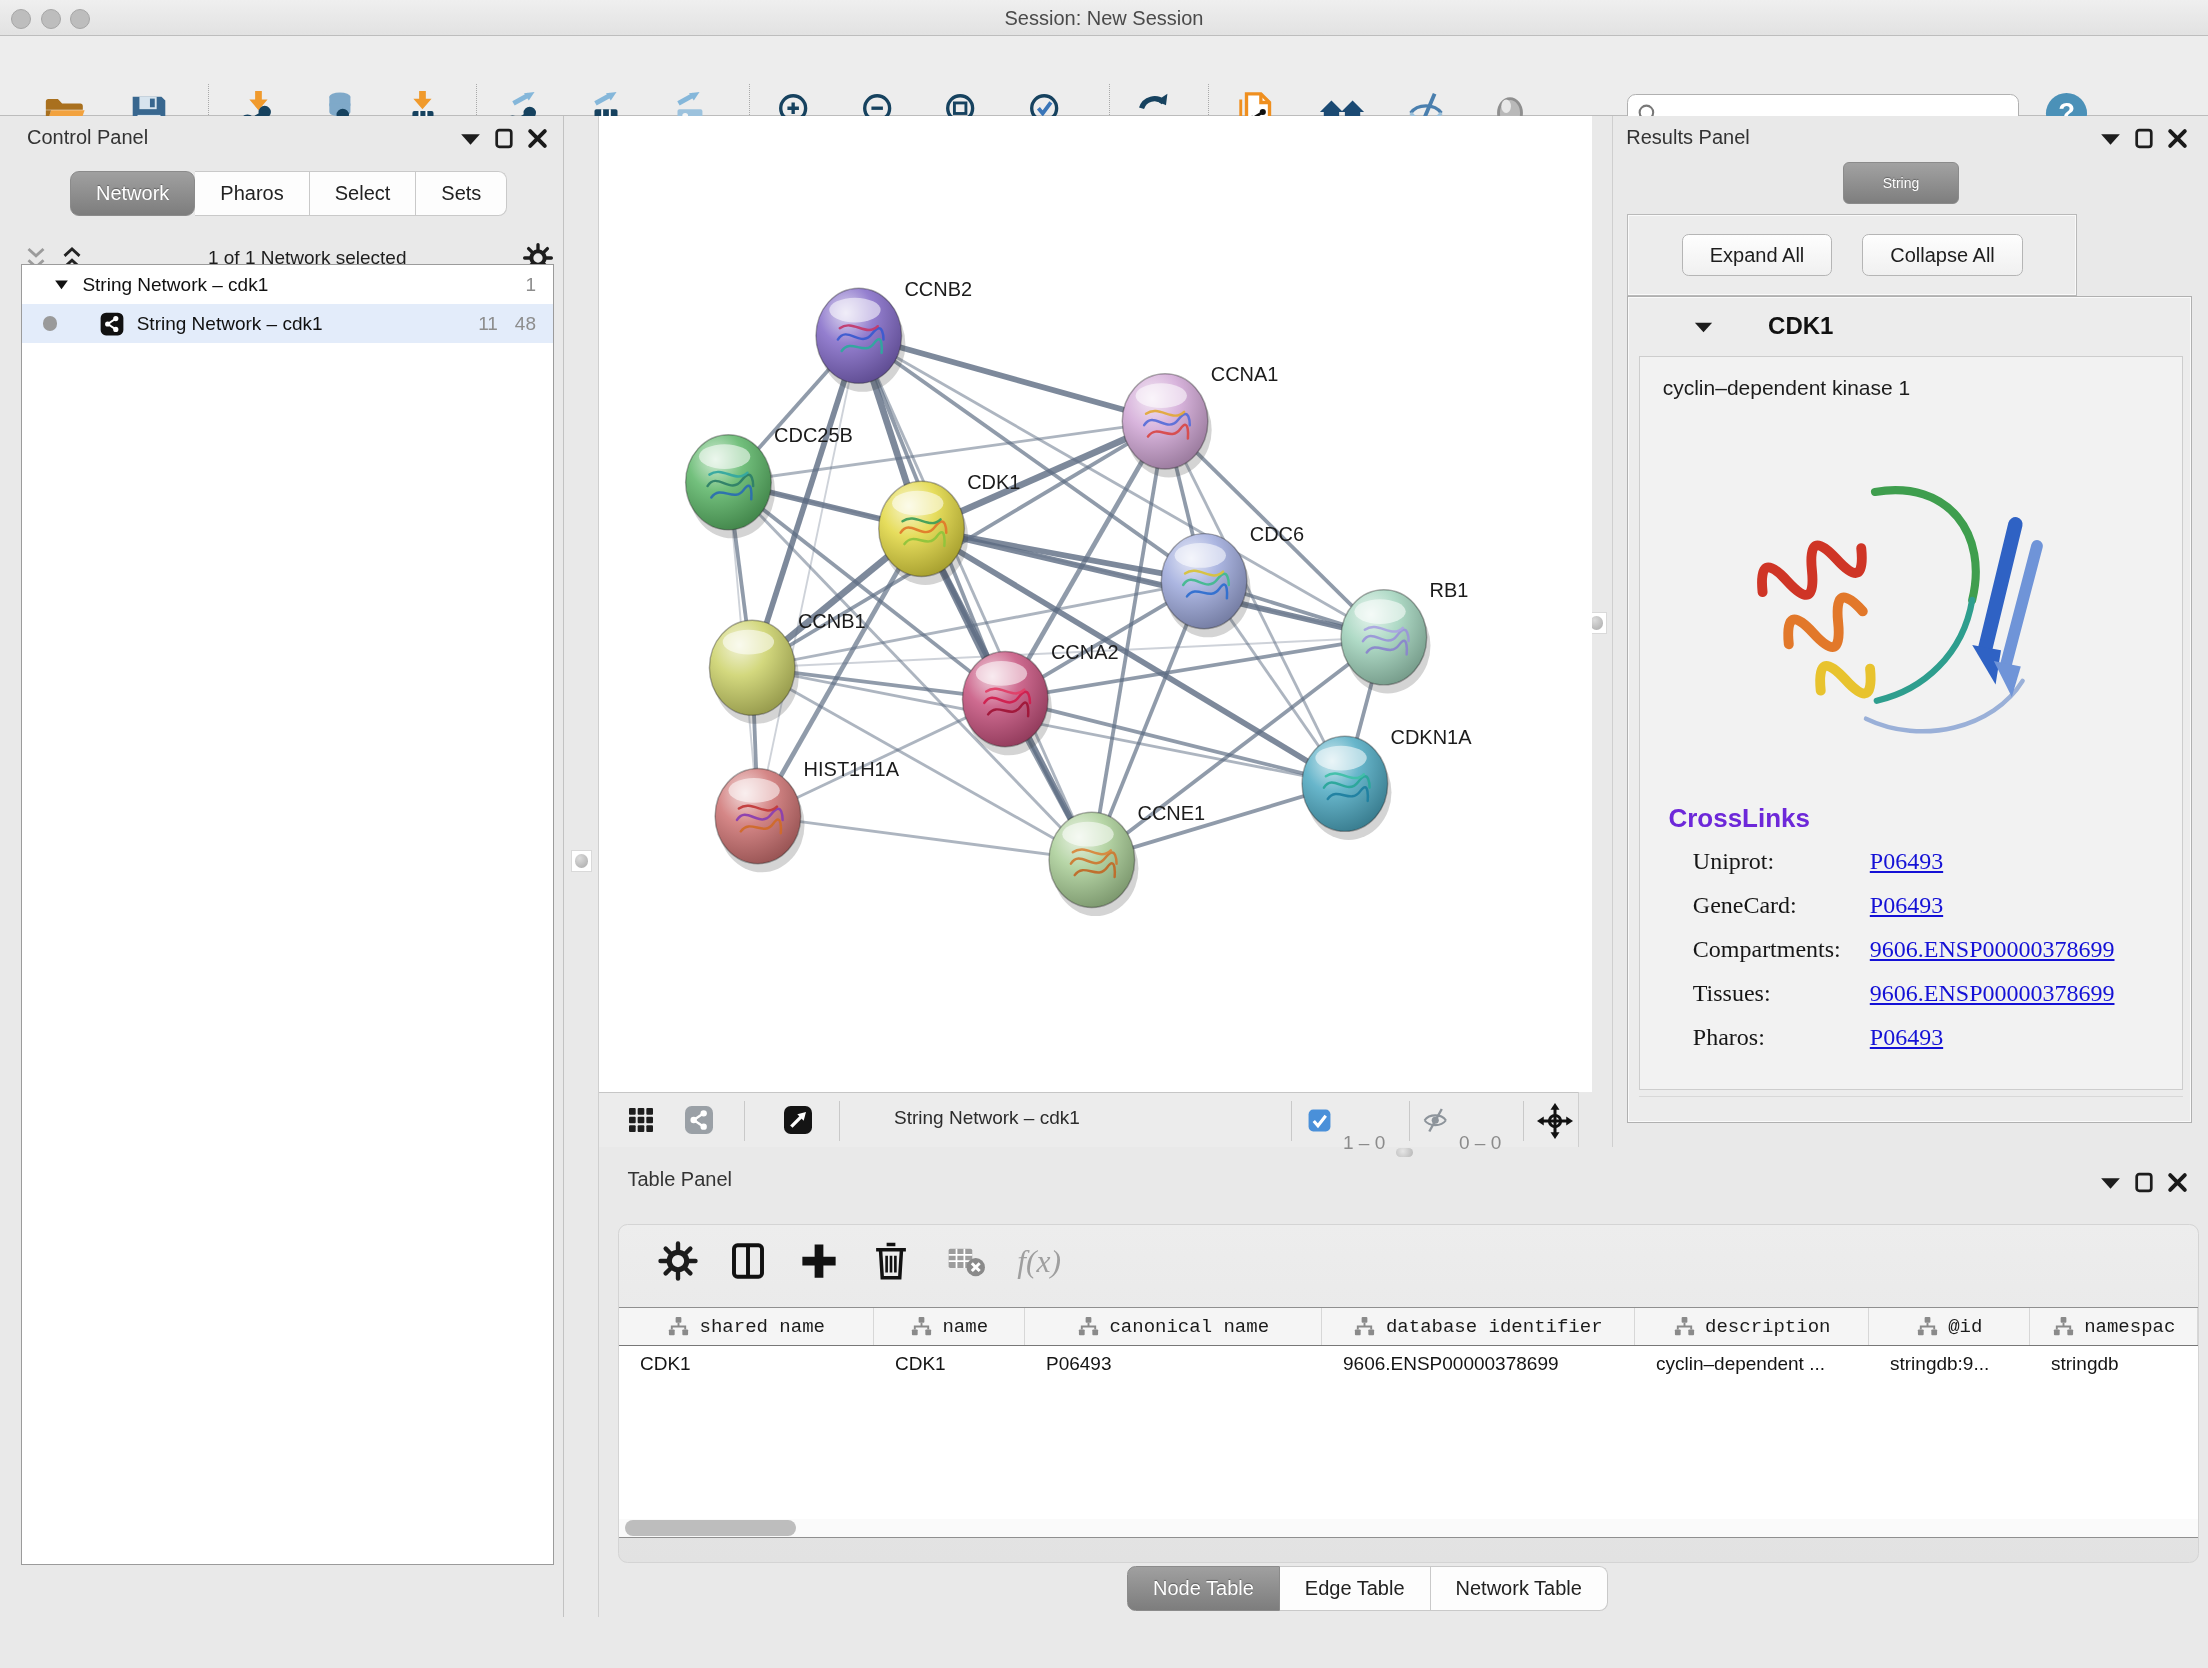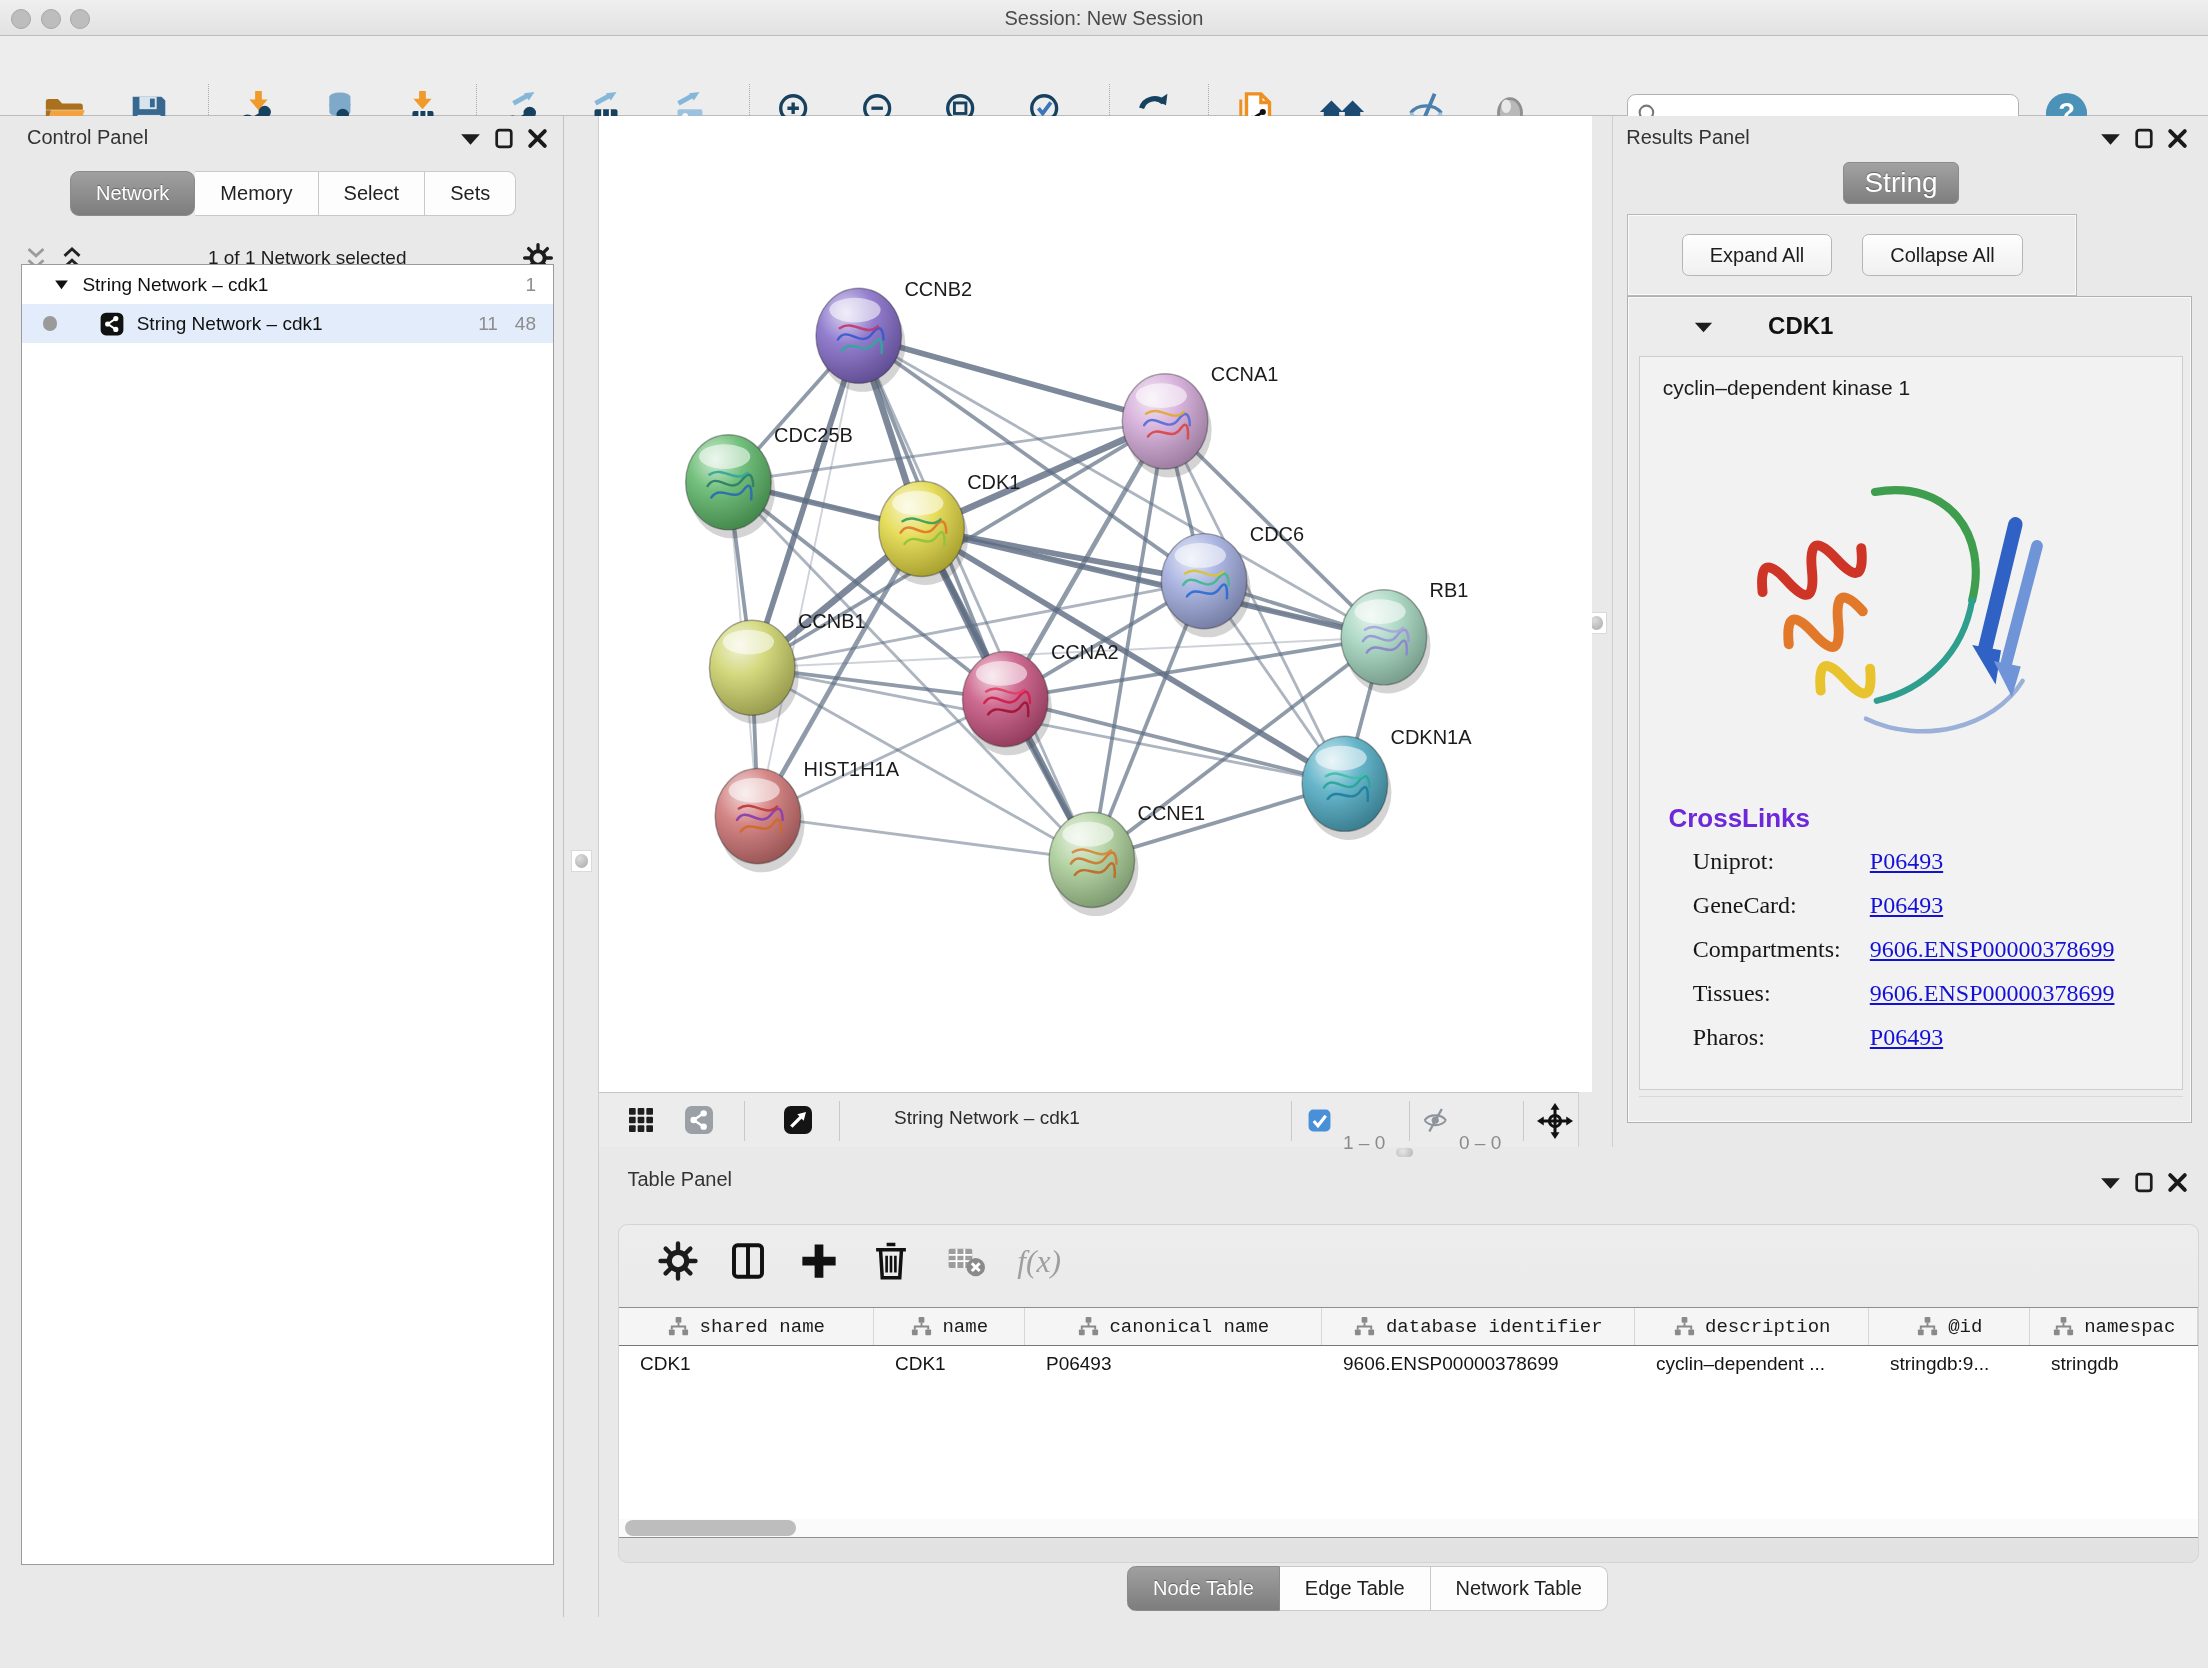--- a/index.html
+++ b/index.html
@@ -86,21 +86,21 @@
   .nb-sep{position:absolute;top:7.6px;height:40px;border-left:1px solid #c9c9c9;}
   #nb-title{position:absolute;left:295px;top:14.3px;font-size:19px;color:#2c2c2c;}
   .nb-count{position:absolute;top:15px;font-size:19px;color:#8b8b8b;margin-top:24px;}
 
   
   #results-panel{left:1613px;top:116px;width:595px;height:1031px;background:#e9e9e9;}
   #rp-head{position:absolute;left:13.3px;top:9.5px;}
   #rp-icons{left:485px;}
   #rp-tab{position:absolute;left:230px;top:46px;width:116px;height:42px;border-radius:6px;
     background:linear-gradient(#a2a2a2,#7e7e7e);border:1px solid #8b8b8b;color:#fff;
-    font-size:28px;display:flex;align-items:center;justify-content:center;
+    font-size:14px;display:flex;align-items:center;justify-content:center;
     text-shadow:0 -1px 1px rgba(0,0,0,.35);cursor:pointer;}
   #rp-box1{position:absolute;left:14.3px;top:98px;width:450px;height:82px;
     background:#ececec;border:1px solid #b9b9b9;box-shadow:inset 0 0 0 1px #fafafa;
     display:flex;align-items:center;justify-content:center;gap:30px;}
   .rp-btn{height:42px;padding:0 27px;background:linear-gradient(#fefefe,#f0f0f0);
     border:1px solid #b5b5b5;border-radius:6.7px;font-size:20px;color:#1d1d1d;cursor:pointer;
     font-family:"Liberation Sans",sans-serif;}
   #rp-box2{position:absolute;left:14.3px;top:180px;width:565px;height:827px;
     background:#ececec;border:1px solid #b0b0b0;box-shadow:inset 0 0 0 1px #fafafa;}
   #rp-sec-head{position:absolute;left:4.8px;top:3.8px;width:554px;height:51px;
@@ -308,21 +308,21 @@
           </svg></span>
       <span class="pan-ico"><svg viewBox="0 0 24 24">
             <rect x="4.5" y="4" width="14" height="16" rx="2.5" fill="none" stroke="#1d1d1d" stroke-width="2.6"></rect>
           </svg></span>
       <span class="pan-ico"><svg viewBox="0 0 24 24">
             <path d="M5 5L19 19M19 5L5 19" stroke="#1a1a1a" stroke-width="3.8" stroke-linecap="round"></path>
           </svg></span>
     </div>
     <div id="ctl-tabs" class="seg-tabs">
         <div class="seg-tab active" style="padding: 0px 25px; border-radius: 9px;">Network</div>
-        <div class="seg-tab" style="padding: 0px 25px;">Memory</div>
+        <div class="seg-tab" style="padding: 0px 25px;">Pharos</div>
         <div class="seg-tab" style="padding: 0px 25px;">Select</div>
         <div class="seg-tab" style="padding: 0px 25px;">Sets</div>
       </div>
     <div id="cp-subbar">
       <span class="chev"><svg viewBox="0 0 48 48">
             <g fill="none" stroke="#9b9b9b" stroke-width="4.5">
               <path d="M12 8l12 11 12-11M12 26l12 11 12-11"></path>
             </g>
           </svg></span>
       <span class="chev"><svg viewBox="0 0 48 48">

